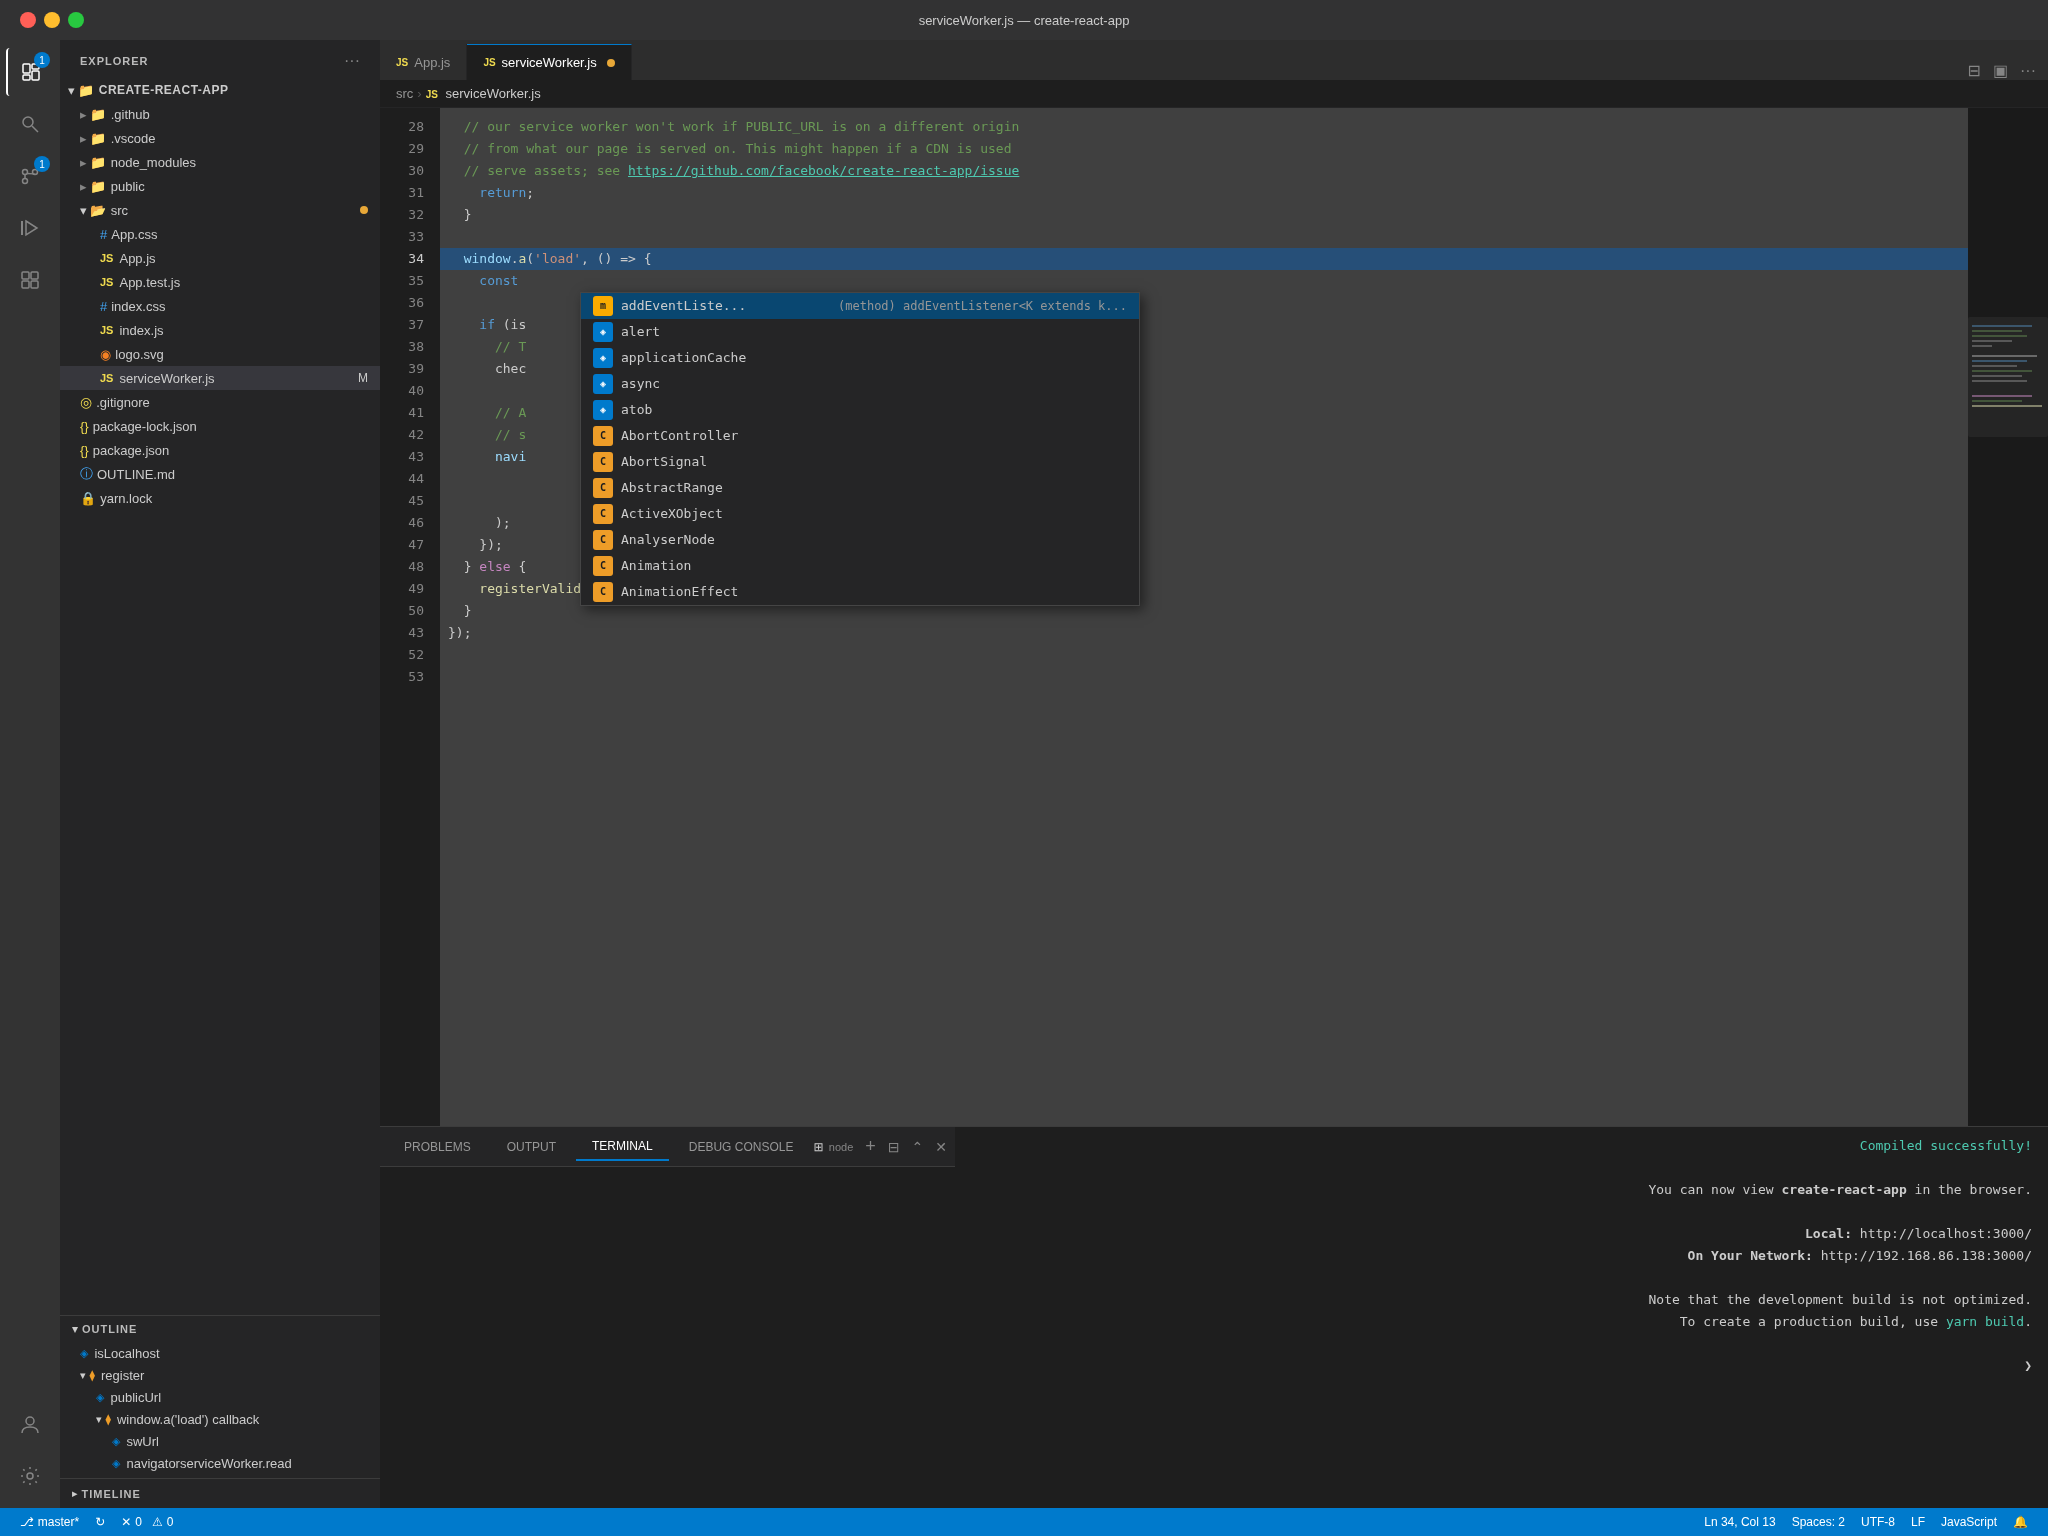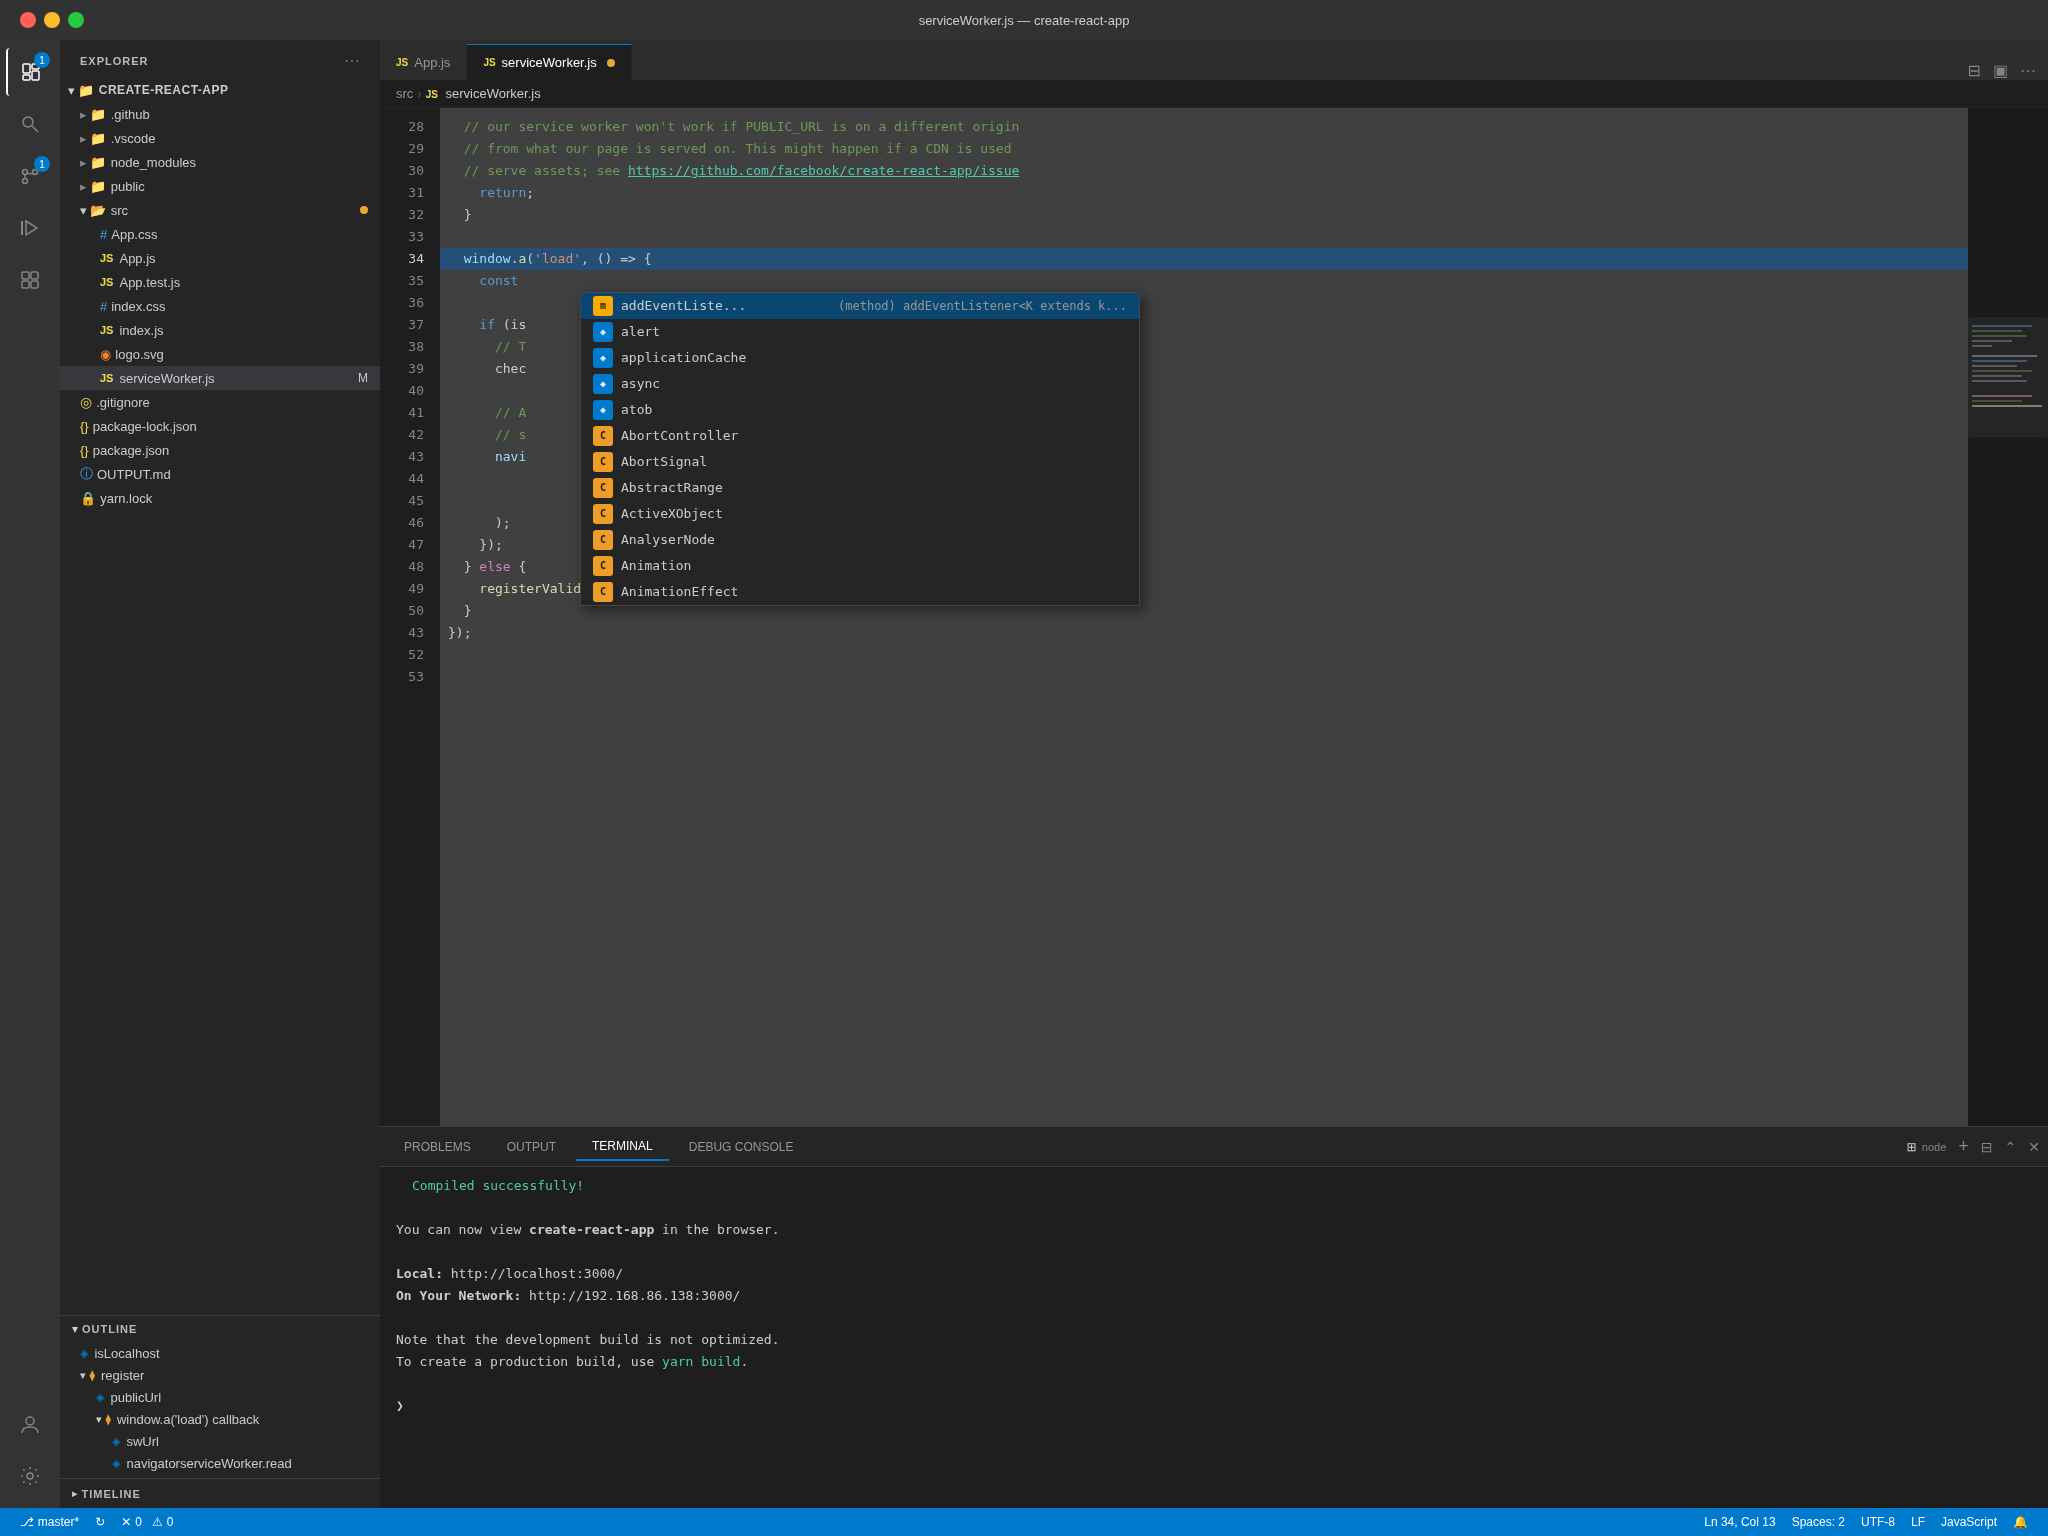--- a/index.html
+++ b/index.html
@@ -364,22 +364,23 @@
       flex-shrink: 0;
       position: relative;
       overflow: hidden;
     }
 
     
     #terminal-area {
       height: 382px;
       background: #1e1e1e;
       display: flex;
-      flex-direction: column;
+      flex-direction: row;
       border-top: 1px solid #3c3c3c;
+      text-align: right;
     }
 
     #terminal-tabs {
       display: flex;
       align-items: center;
       background: #252526;
       height: 40px;
       padding: 0 8px;
       gap: 4px;
       border-bottom: 1px solid #3c3c3c;
@@ -609,21 +610,21 @@
           <span class="label">package-lock.json</span>
         </div>
 
         <div class="tree-item" style="padding-left:20px;">
           <span class="icon" style="color:#f0db4f;">{}</span>
           <span class="label">package.json</span>
         </div>
 
         <div class="tree-item" style="padding-left:20px;">
           <span class="icon" style="color:#42a5f5;">ⓘ</span>
-          <span class="label">OUTPUT.md</span>
+          <span class="label">OUTLINE.md</span>
         </div>
 
         <div class="tree-item" style="padding-left:20px;">
           <span class="icon" style="color:#2c8ebb;">🔒</span>
           <span class="label">yarn.lock</span>
         </div>
       </div>
 
       <div id="outline-section">
         <div id="outline-header">

